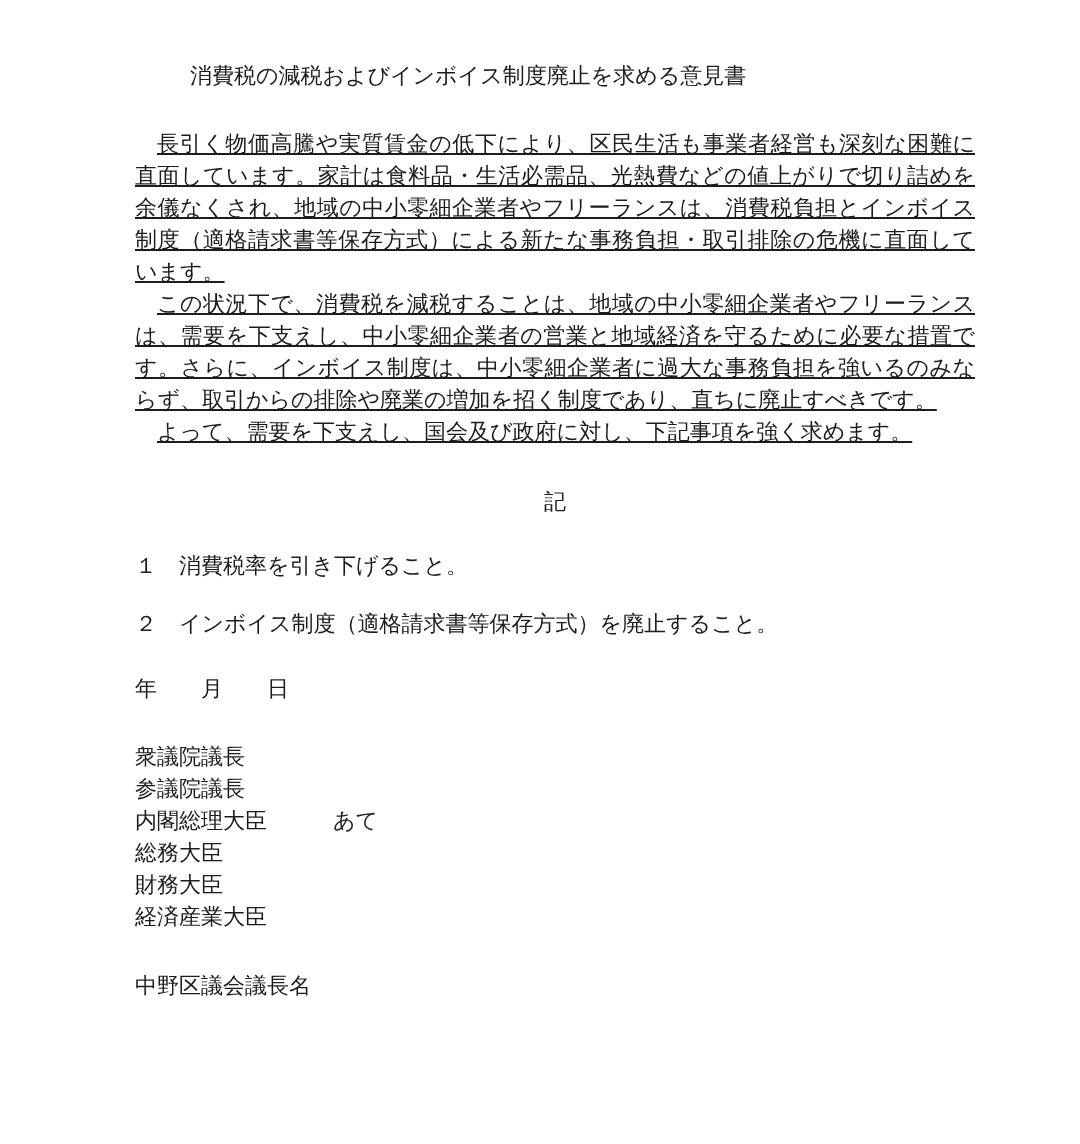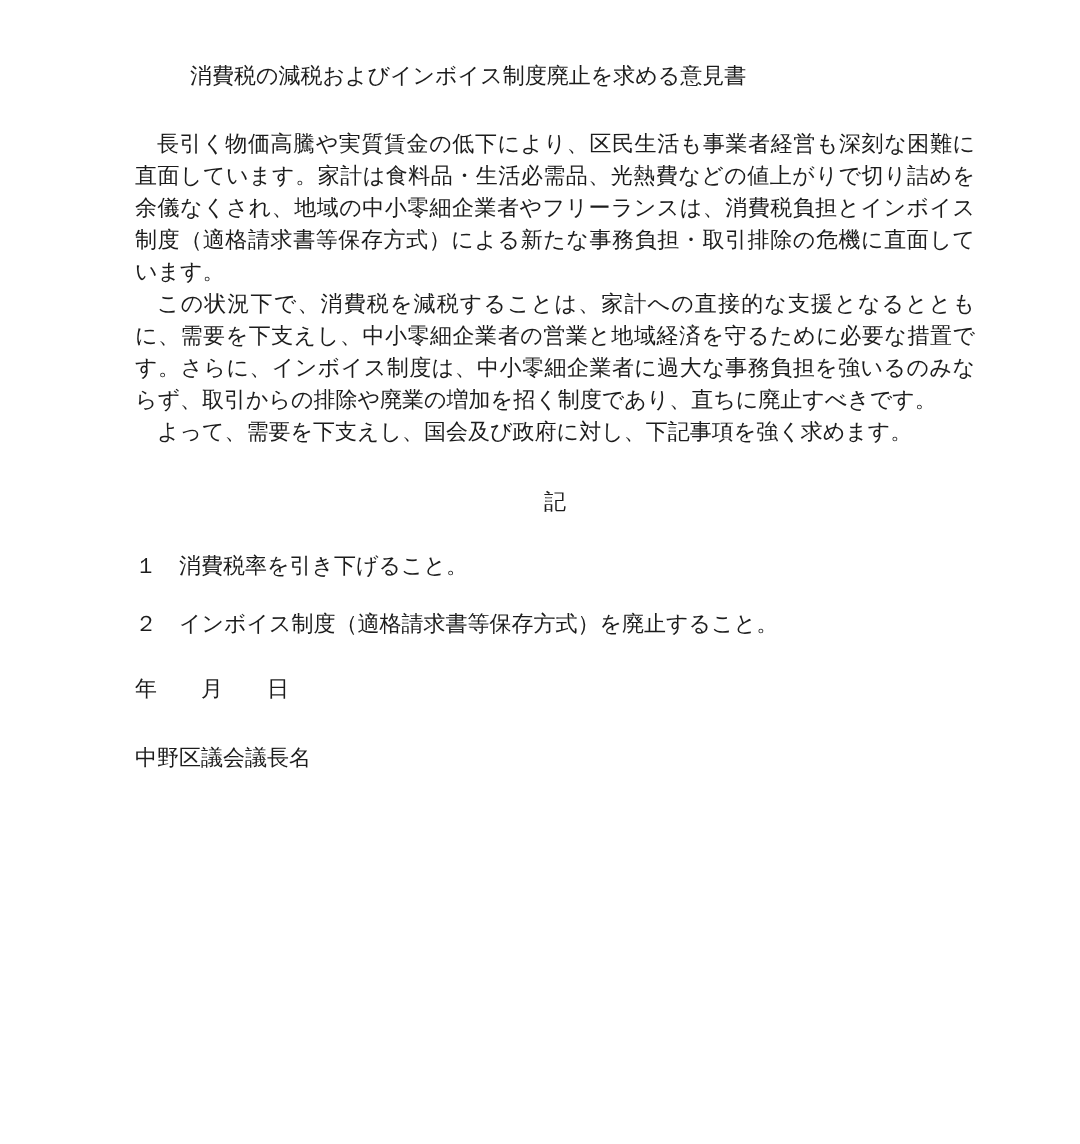--- a/index.html
+++ b/index.html
@@ -25,20 +25,21 @@
   .doc-title {
     text-indent: 55px;
     margin: 0 0 36px 0;
     white-space: nowrap;
   }
   .body-text p {
     margin: 0;
     text-indent: 1em;
     text-align: justify;
     text-justify: inter-ideograph;
+    text-decoration: underline;
   }
   .section-marker {
     text-align: center;
     margin-top: 38px;
   }
   .demand-item {
     margin-top: 32px;
     white-space: pre-wrap;
   }
   .demand-item + .demand-item {
@@ -68,29 +69,37 @@
 </style>
 </head>
 <body>
 
 <div class="page">
 
   <div class="doc-title">消費税の減税およびインボイス制度廃止を求める意見書</div>
 
   <div class="body-text">
     <p>長引く物価高騰や実質賃金の低下により、区民生活も事業者経営も深刻な困難に直面しています。家計は食料品・生活必需品、光熱費などの値上がりで切り詰めを余儀なくされ、地域の中小零細企業者やフリーランスは、消費税負担とインボイス制度（適格請求書等保存方式）による新たな事務負担・取引排除の危機に直面しています。</p>
-    <p>この状況下で、消費税を減税することは、家計への直接的な支援となるとともに、需要を下支えし、中小零細企業者の営業と地域経済を守るために必要な措置です。さらに、インボイス制度は、中小零細企業者に過大な事務負担を強いるのみならず、取引からの排除や廃業の増加を招く制度であり、直ちに廃止すべきです。</p>
+    <p>この状況下で、消費税を減税することは、地域の中小零細企業者やフリーランスは、需要を下支えし、中小零細企業者の営業と地域経済を守るために必要な措置です。さらに、インボイス制度は、中小零細企業者に過大な事務負担を強いるのみならず、取引からの排除や廃業の増加を招く制度であり、直ちに廃止すべきです。</p>
     <p>よって、需要を下支えし、国会及び政府に対し、下記事項を強く求めます。</p>
   </div>
 
   <div class="section-marker">記</div>
 
   <div class="demand-item">１　消費税率を引き下げること。</div>
 
   <div class="demand-item">２　インボイス制度（適格請求書等保存方式）を廃止すること。</div>
 
 
   <div class="date-line">年　　月　　日</div>
 
+  <div class="addressee-list">
+    <div class="addressee-line">衆議院議長</div>
+    <div class="addressee-line">参議院議長</div>
+    <div class="addressee-line"><span>内閣総理大臣</span><span class="ate-suffix">あて</span></div>
+    <div class="addressee-line">総務大臣</div>
+    <div class="addressee-line">財務大臣</div>
+    <div class="addressee-line">経済産業大臣</div>
+  </div>
 
   <div class="signature-line">中野区議会議長名</div>
 
 </div>
 
 </body></html>

